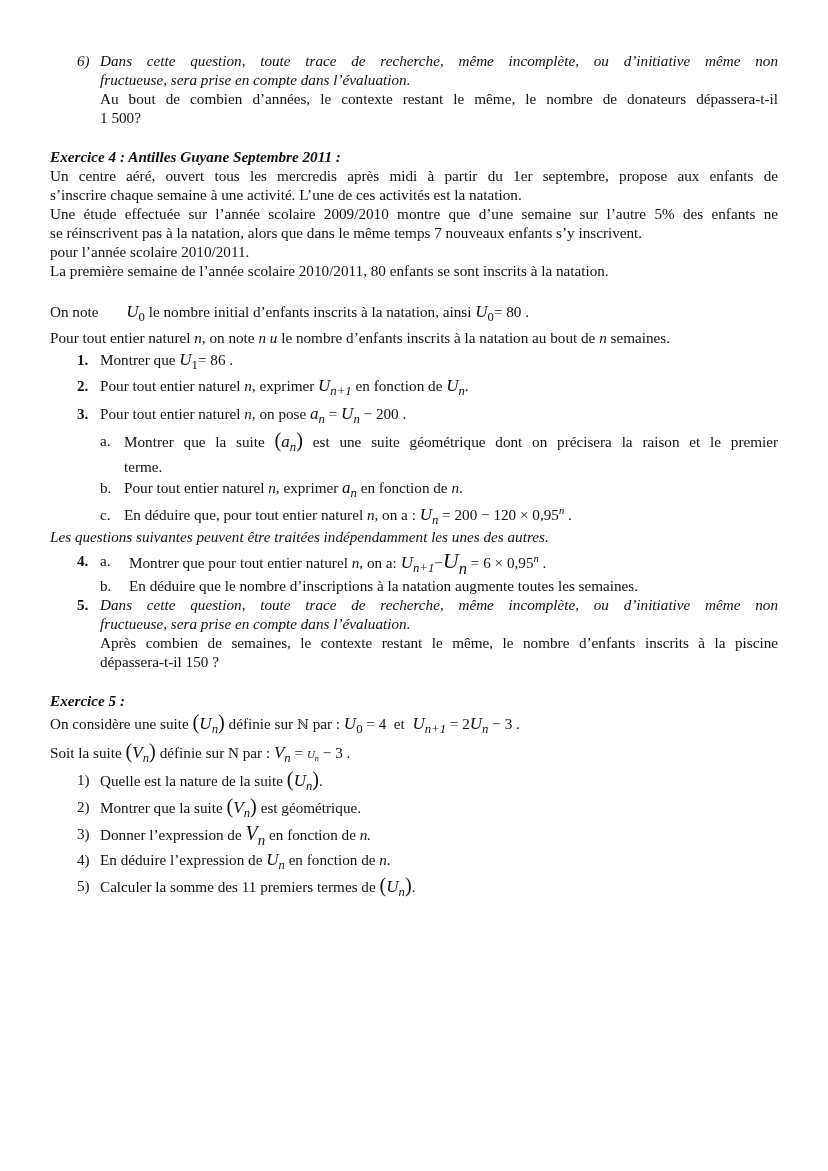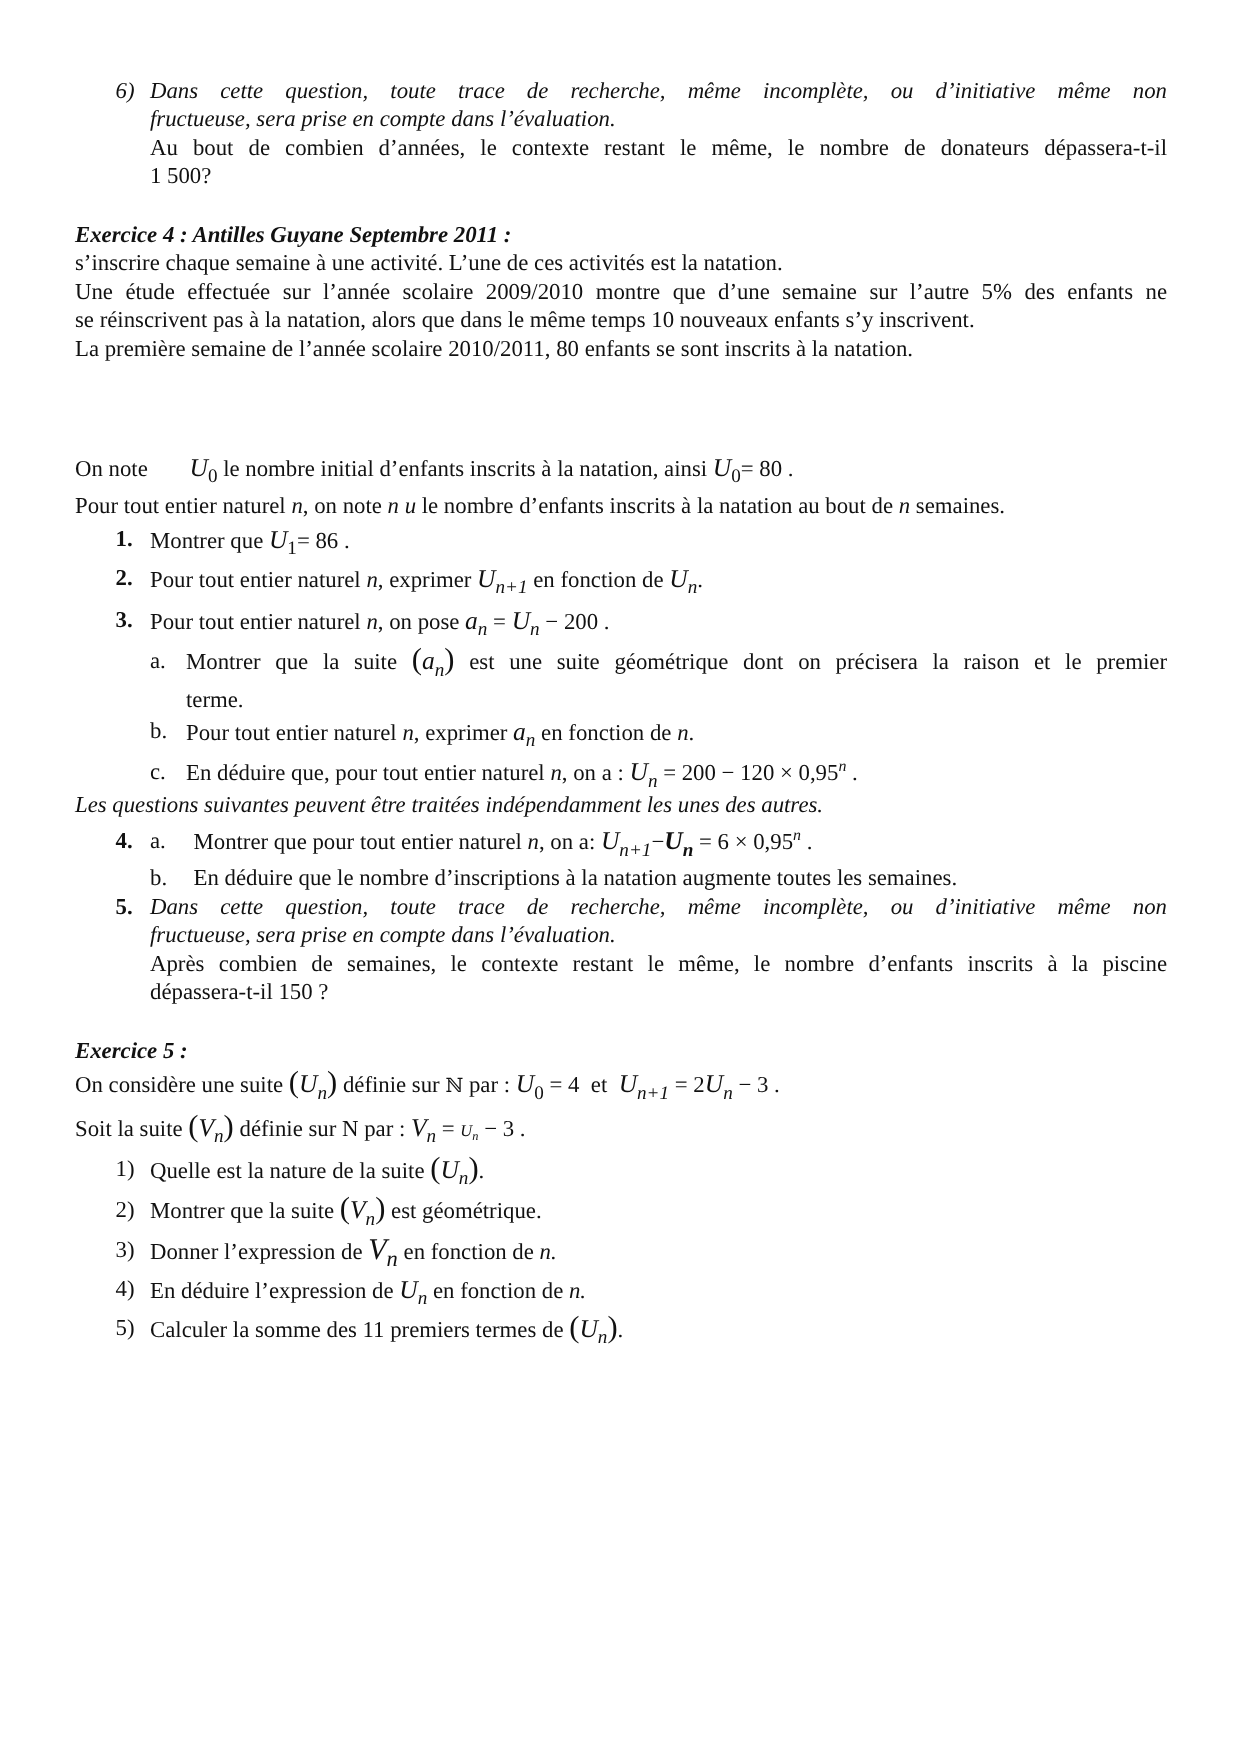--- a/index.html
+++ b/index.html
@@ -21,23 +21,25 @@
   <div class="abs it" style="left:0; top:0;">6)</div>
   <div class="abs it justify-full" style="left:23px; top:0; width:678px;">Dans cette question, toute trace de recherche, même incomplète, ou d’initiative même non</div>
   <div class="abs it" style="left:23px; top:19px;">fructueuse, sera prise en compte dans l’évaluation.</div>
   <div class="abs justify-full" style="left:23px; top:38px; width:678px;">Au bout de combien d’années, le contexte restant le même, le nombre de donateurs dépassera-t-il</div>
   <div class="abs" style="left:23px; top:57px;">1 500?</div>
 </div>
 
 <div class="abs b it" style="left:50px; top:147px;">Exercice 4 : Antilles Guyane Septembre 2011 :</div>
 
 <div class="abs" style="left:50px; top:166px; width:728px;">
+  <div class="justify-full">Un centre aéré, ouvert tous les mercredis après midi à partir du 1er septembre, propose aux enfants de</div>
   <div>s’inscrire chaque semaine à une activité. L’une de ces activités est la natation.</div>
   <div class="justify-full">Une étude effectuée sur l’année scolaire 2009/2010 montre que d’une semaine sur l’autre 5% des enfants ne</div>
-  <div>se réinscrivent pas à la natation, alors que dans le même temps 10 nouveaux enfants s’y inscrivent.</div>
+  <div>se réinscrivent pas à la natation, alors que dans le même temps 7 nouveaux enfants s’y inscrivent.</div>
+  <div>pour l’année scolaire 2010/2011.</div>
   <div>La première semaine de l’année scolaire 2010/2011, 80 enfants se sont inscrits à la natation.</div>
 </div>
 
 <div class="abs" style="left:50px; top:302px;">
   <span>On note</span>
   <span class="math" style="font-size:17px;margin-left:24px;"><span>U</span><sub style="font-style:normal;">0</sub></span>
   <span>le nombre initial d’enfants inscrits à la natation, ainsi</span>
   <span class="math" style="font-size:17px;"><span>U</span><sub style="font-style:normal;">0</sub></span><span>= 80 .</span>
 </div>
 
@@ -114,21 +116,21 @@
 </div>
 
 <div class="abs it" style="left:50px; top:527px;">Les questions suivantes peuvent être traitées indépendamment les unes des autres.</div>
 
 <div class="abs" style="left:77px; top:551px;">
   <span class="b abs" style="left:0;">4.</span>
   <span class="abs" style="left:23px;">a.</span>
   <span class="abs" style="left:52px; white-space:nowrap;">
     <span>Montrer que pour tout entier naturel</span>
     <span class="it">n</span><span>, on a:</span>
-    <span class="math" style="font-size:17px;"><span>U</span><sub>n+1</sub></span><span>−</span><span class="math" style="font-size:17px;font-weight:bold;"><span>U</span><sub>n</sub></span>
+    <span class="math" style="font-size:17px;"><span>U</span><sub>n+1</sub></span><span>−</span><span class="math" style="font-size:22px;"><span>U</span><sub>n</sub></span>
     <span>= 6 × 0,95</span><sup>n</sup>
     <span>.</span>
   </span>
 </div>
 
 <div class="abs" style="left:100px; top:576px;">
   <span class="abs" style="left:0;">b.</span>
   <span class="abs" style="left:29px; white-space:nowrap;">En déduire que le nombre d’inscriptions à la natation augmente toutes les semaines.</span>
 </div>
 

